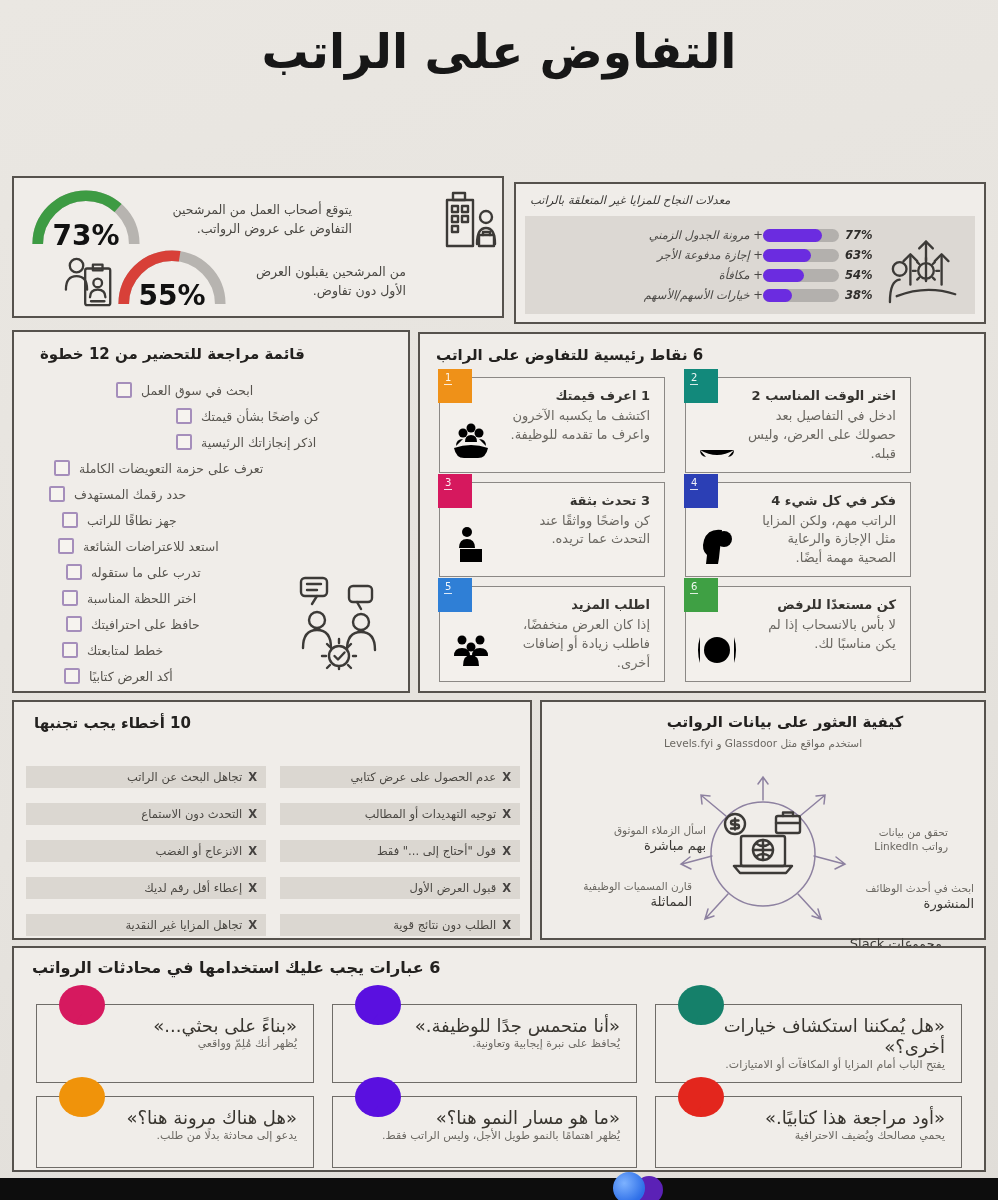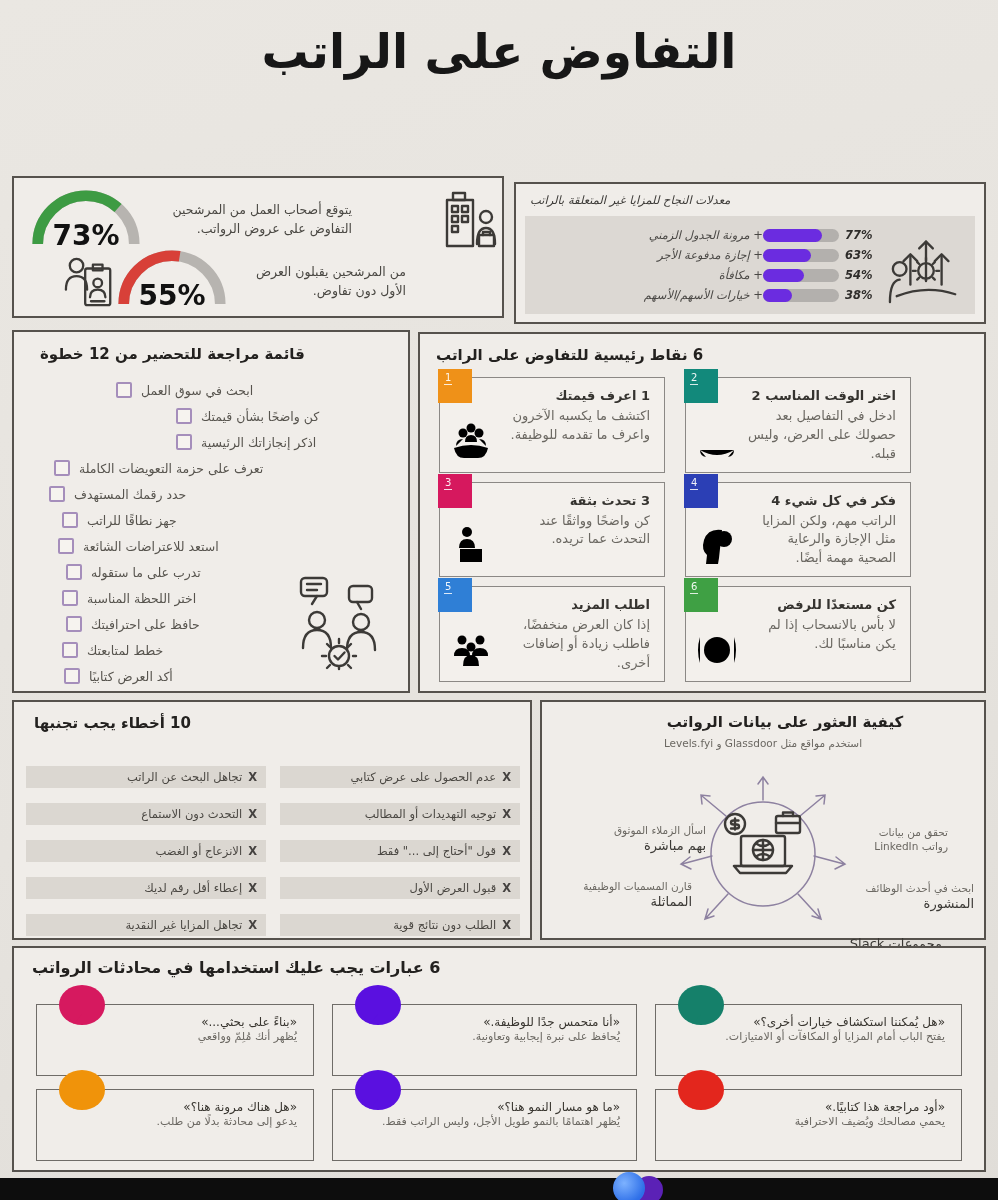--- a/index.html
+++ b/index.html
@@ -81,21 +81,21 @@
   .spoke{position:absolute;direction:rtl;text-align:right;line-height:1.3;margin-top:40px;}
   .spoke .s1{font-size:10.5px;color:#6b6862;}
   .spoke .s2{font-size:10.5px;color:#6b6862;}
   .spoke .big{font-size:13px;color:#3a3834;}
 
   
   .ph-grid{position:absolute;top:56px;left:22px;right:22px;display:grid;
            grid-template-columns:278px 305px 1fr;gap:13px 18px;}
   .ph-card{position:relative;border:1.5px solid #6f6c68;min-height:72px;box-sizing:border-box;
            padding:10px 16px 8px 12px;direction:rtl;text-align:right;}
-  .ph-quote{font-size:12px;color:#38352f;}
+  .ph-quote{font-size:18px;color:#38352f;}
   .ph-desc{font-size:11px;color:#6b6862;line-height:1.5;}
   .ph-bubble{position:absolute;top:-20px;left:22px;width:46px;height:40px;border-radius:50%;}
   .ph-bubble::after{content:"";position:absolute;bottom:-7px;left:7px;
                     border:8px solid transparent;border-top-color:inherit;border-top-width:10px;}
 
   
   .footer-bar{position:absolute;left:0;right:0;top:1178px;height:22px;background:var(--footer,#0d0d0d);}
   .logo{position:absolute;top:1172px;left:613px;width:60px;height:32px;}
   .logo .c1{position:absolute;left:22px;top:4px;width:28px;height:28px;border-radius:50%;
             background:var(--logo-purple,#5b21b6);}

